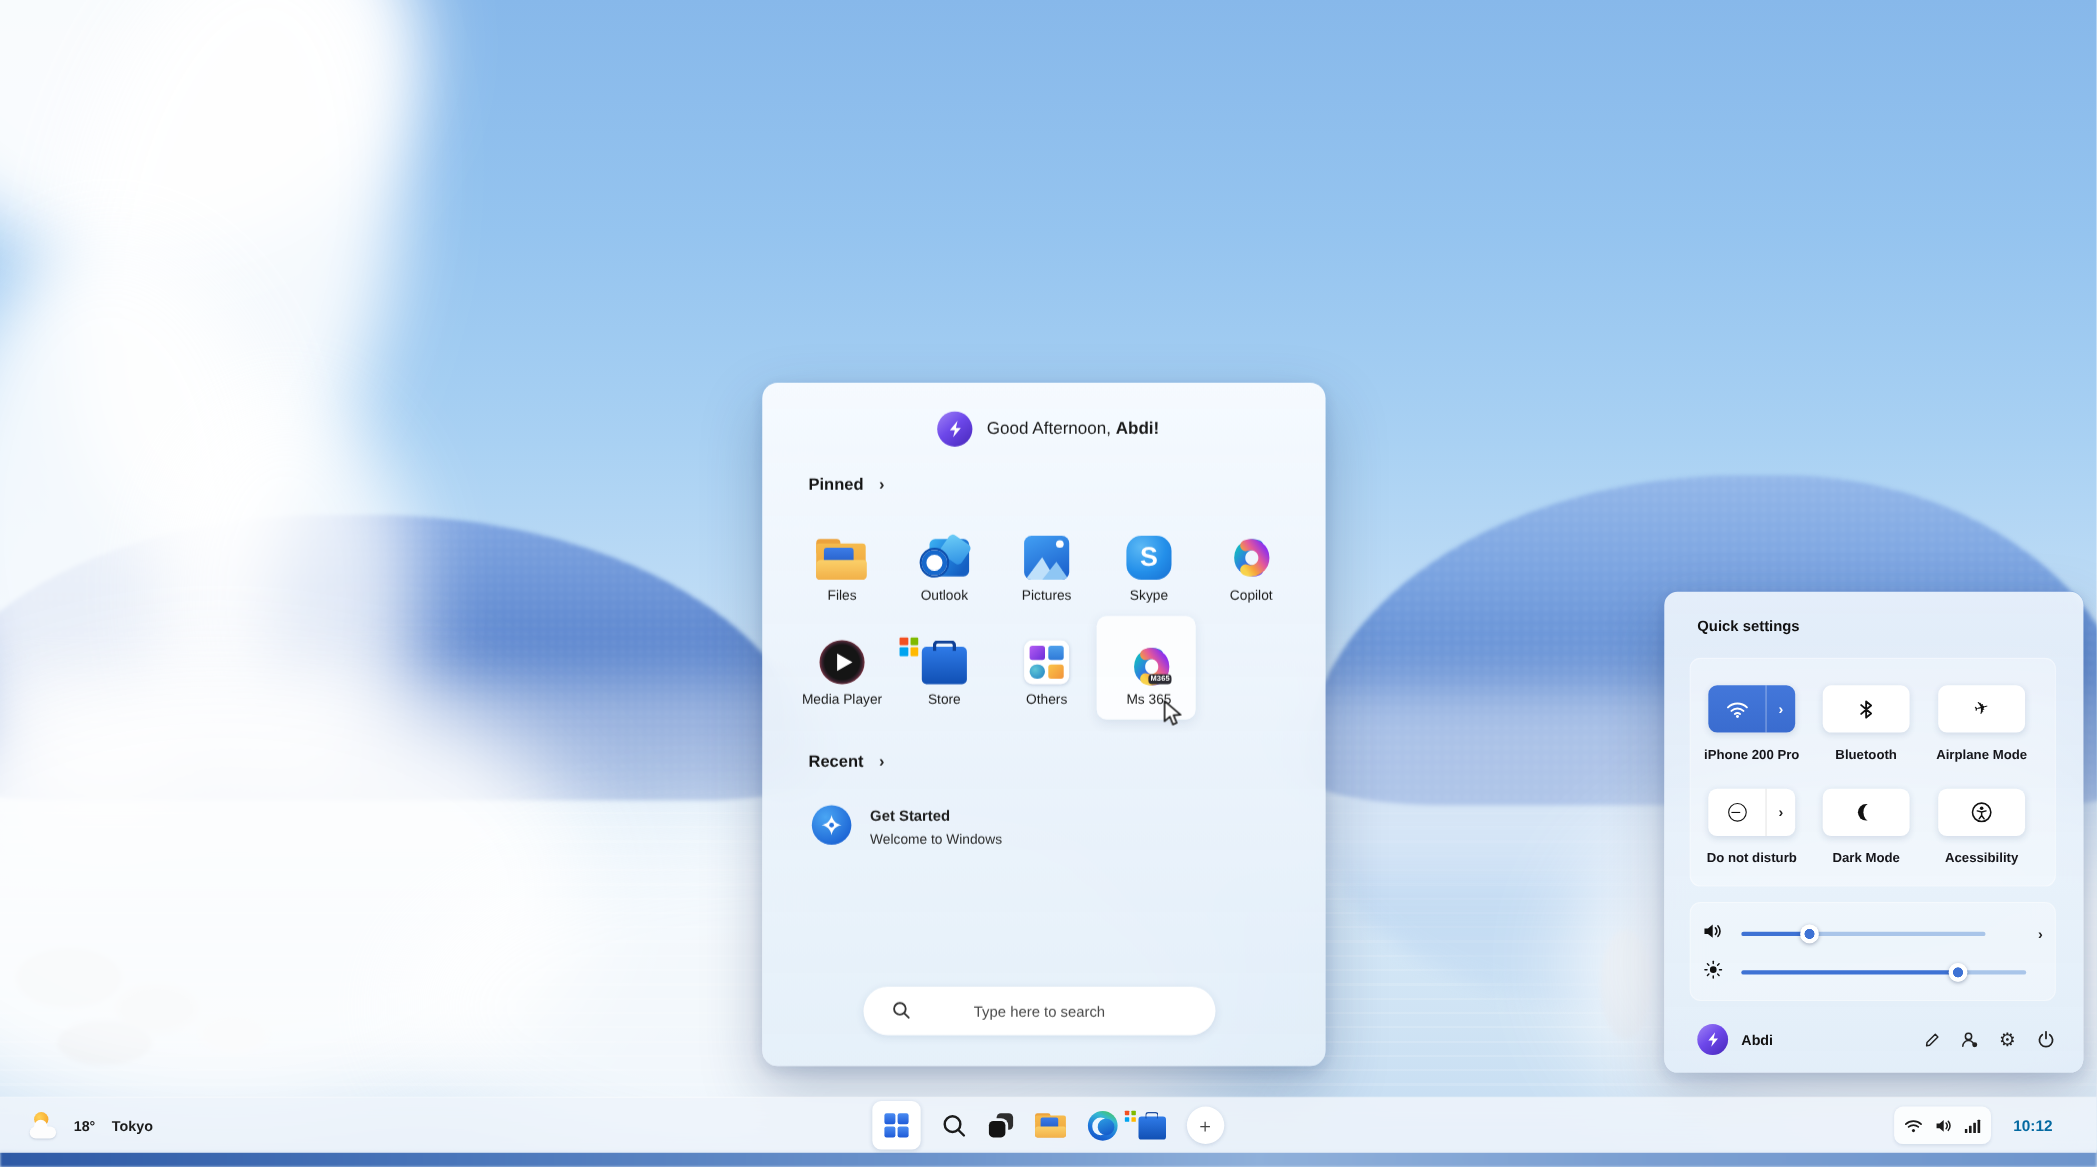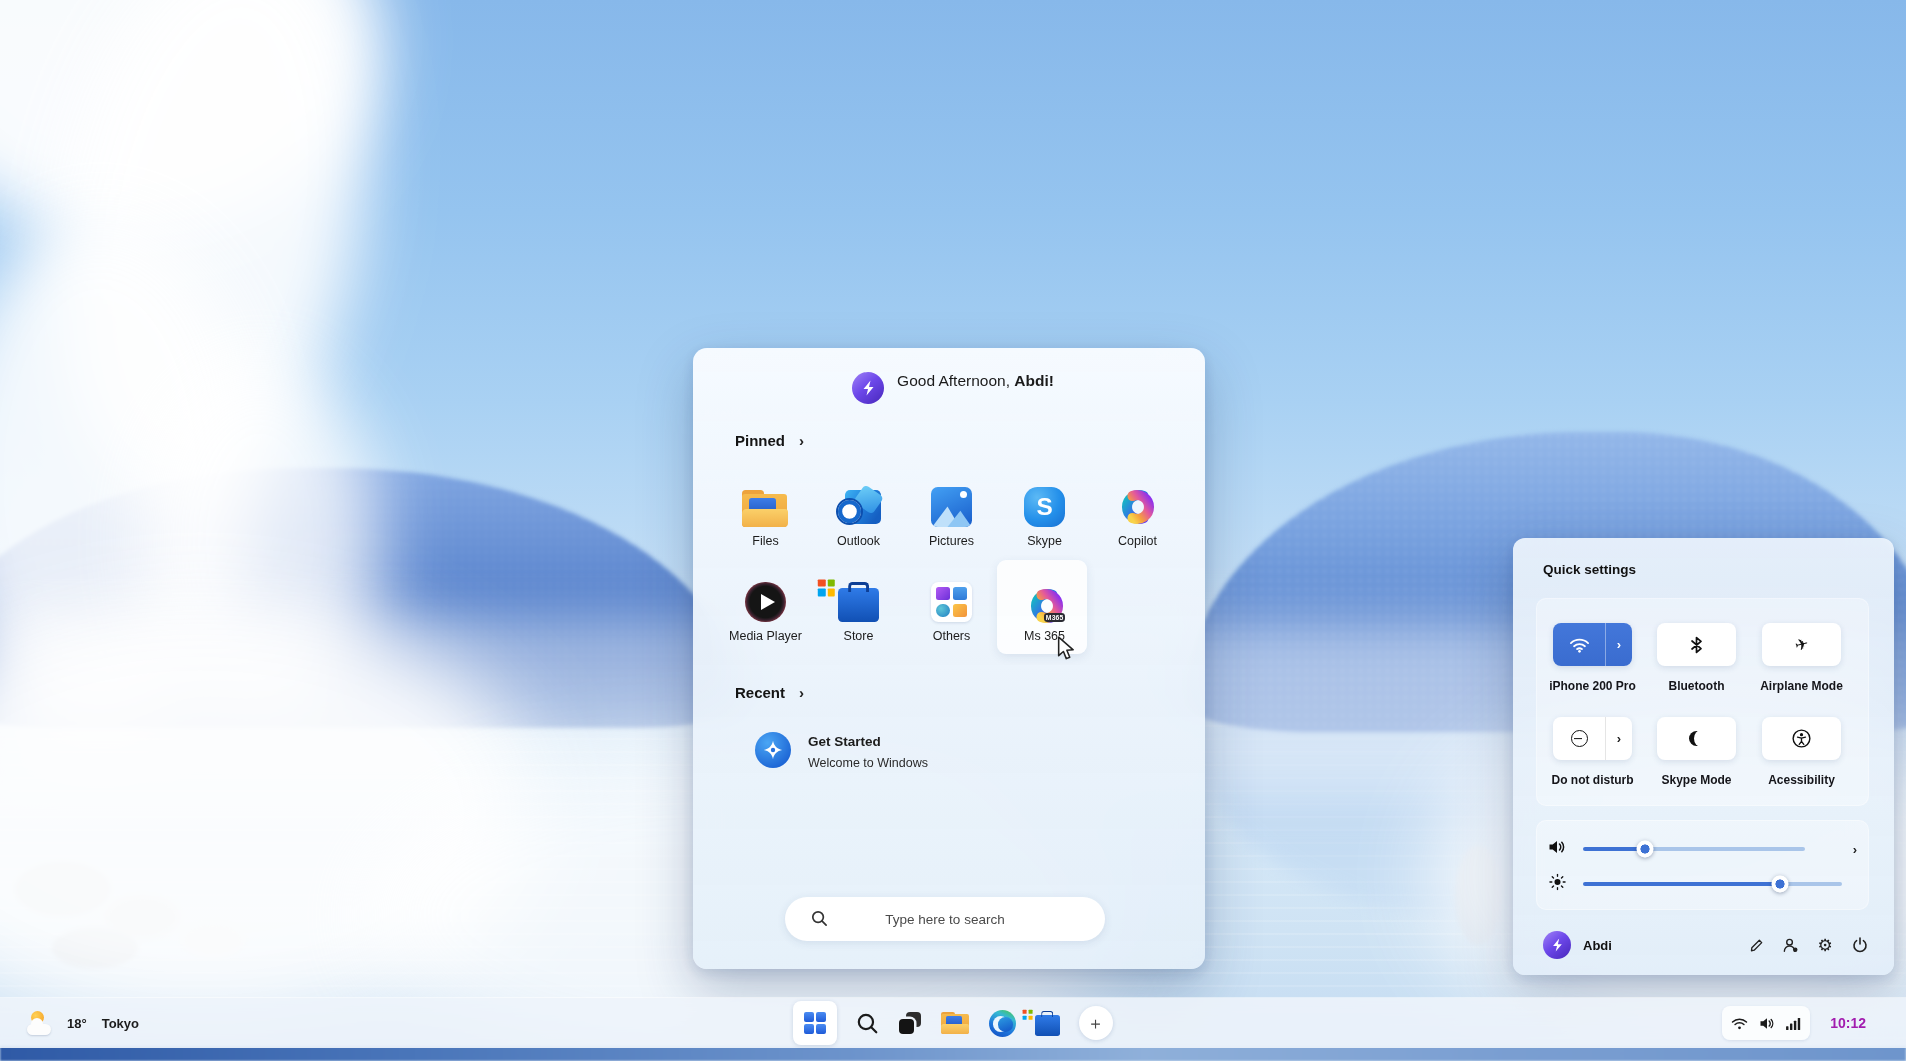--- a/index.html
+++ b/index.html
@@ -52,40 +52,40 @@
   
   .panel{position:absolute;border-radius:14px;
     box-shadow:0 22px 55px rgba(25,55,105,.28),0 4px 14px rgba(25,55,105,.15);
     backdrop-filter:blur(20px);}
   .start-menu{left:693px;top:348px;width:512px;height:621px;
     background:linear-gradient(180deg,rgba(250,252,255,.95) 0%,rgba(235,243,251,.92) 55%,rgba(228,239,249,.9) 100%);}
   .qs-panel{left:1513px;top:538px;width:381px;height:437px;border-radius:12px;
     background:linear-gradient(180deg,rgba(238,245,252,.92),rgba(224,236,248,.88));}
 
   
-  .greeting{left:0;top:24px;width:520px;height:36px;display:flex;justify-content:center;gap:13px;}
+  .greeting{left:0;top:24px;width:520px;height:36px;display:flex;align-items:center;justify-content:center;gap:13px;}
   .greet-txt{font-size:15.5px;color:#1b1b1b;}
   .greet-txt b{font-weight:700;}
   .avatar{width:32px;height:32px;border-radius:50%;position:relative;flex:0 0 auto;
     background:linear-gradient(140deg,#a184f6 0%,#6d48ea 45%,#4727ba 100%);}
   .avatar svg{position:absolute;left:50%;top:50%;transform:translate(-50%,-50%);}
   .sec-head{font-size:15px;font-weight:700;color:#141414;display:flex;align-items:center;gap:14px;}
   .sec-head .chev{font-weight:700;font-size:15px;color:#222;}
   .chev::after{content:"›";}
   .pinned-head{left:42px;top:84px;}
   .recent-head{left:42px;top:336px;}
 
   .hover-tile{left:304px;top:212px;width:90px;height:94px;border-radius:9px;
     background:rgba(255,255,255,.8);box-shadow:0 3px 10px rgba(40,70,120,.10);}
   .app-grid{left:26px;top:133px;width:465px;display:grid;grid-template-columns:repeat(5,93px);grid-auto-rows:95px;position:absolute;}
   .app{display:flex;flex-direction:column;align-items:center;gap:7px;cursor:default;}
   .app-label{font-size:12.5px;color:#1c1c1c;white-space:nowrap;}
   .app .icbox{height:46px;display:flex;align-items:flex-end;justify-content:center;}
 
-  .recent-item{left:62px;top:382px;width:420px;height:48px;}
+  .recent-item{left:45px;top:382px;width:420px;height:48px;}
   .gs-title{left:53px;top:4px;font-size:13.5px;font-weight:700;position:absolute;}
   .gs-sub{left:53px;top:26px;font-size:12.5px;color:#2a2a2a;position:absolute;}
   .search-wrap{left:92px;top:549px;width:320px;height:44px;}
   .search-pill{width:100%;height:100%;border:none;border-radius:22px;background:#fff;
     box-shadow:0 2px 8px rgba(40,70,120,.12);font-size:13.5px;color:#444;text-align:center;
     font-family:"Liberation Sans",sans-serif;outline:none;box-sizing:border-box;padding:0 40px;}
   .search-pill::placeholder{color:#4a4a4a;}
   .search-ic{left:26px;top:13px;position:absolute;}
 
   
@@ -213,21 +213,21 @@
   .win-logo i{position:static;border-radius:2px;background:linear-gradient(180deg,#4b8cf2,#1f5bd8);}
   .tv-ic{width:24px;height:24px;position:relative;}
   .tv-ic::before{content:"";position:absolute;right:1px;top:1px;width:15px;height:15px;border-radius:4px;background:#2e2e2e;}
   .tv-ic::after{content:"";position:absolute;left:1px;bottom:1px;width:15px;height:15px;border-radius:4px;background:#141414;
     box-shadow:0 0 0 2.5px rgba(238,244,250,1);}
   .plus-btn{width:34px;height:34px;border-radius:50%;background:#fff;box-shadow:0 1px 4px rgba(40,70,120,.18);
     font-size:17px;color:#444;font-weight:400;}
   .tb-tray{position:absolute;right:40px;top:0;height:50px;display:flex;align-items:center;gap:20px;}
   .tray-pill{width:88px;height:34px;border-radius:8px;background:rgba(255,255,255,.78);
     box-shadow:0 1px 3px rgba(40,70,120,.12);display:flex;align-items:center;justify-content:center;gap:11px;}
-  .tb-time{font-size:14px;font-weight:700;color:#a21caf;}
+  .tb-time{font-size:14px;font-weight:700;color:#0369a1;}
 
   .cursor{z-index:9;}
 </style>
 </head>
 <body>
 
 <svg width="0" height="0" style="position:absolute">
   <defs>
     <linearGradient id="cg1" x1="0" y1="0" x2="1" y2="1">
       <stop offset="0" stop-color="#17b6c4"></stop>
@@ -456,21 +456,21 @@
         </span>
       <span class="t-chev">
           <span class="chev"></span>
         </span>
     </div>
     <div class="tile-label" style="left:5px;top:175px">Do not disturb</div>
 
     <div class="tile" style="left:121px;top:119px">
       <span class="moon-ic"></span>
     </div>
-    <div class="tile-label" style="left:109px;top:175px">Skype Mode</div>
+    <div class="tile-label" style="left:109px;top:175px">Dark Mode</div>
 
     <div class="tile" style="left:226px;top:119px">
       <svg width="19" height="19" viewBox="0 0 20 20">
         <circle cx="10" cy="10" r="8.8" fill="none" stroke="#111" stroke-width="1.5"></circle>
         <circle cx="10" cy="6" r="1.7" fill="#111"></circle>
         <path d="M5.8 8.6 L10 9.6 L14.2 8.6 M10 9.6 V13 M10 13 L7.6 16.2 M10 13 L12.4 16.2" fill="none" stroke="#111" stroke-width="1.4" stroke-linecap="round" stroke-linejoin="round"></path>
       </svg>
     </div>
     <div class="tile-label" style="left:214px;top:175px">Acessibility</div>
   </div>

